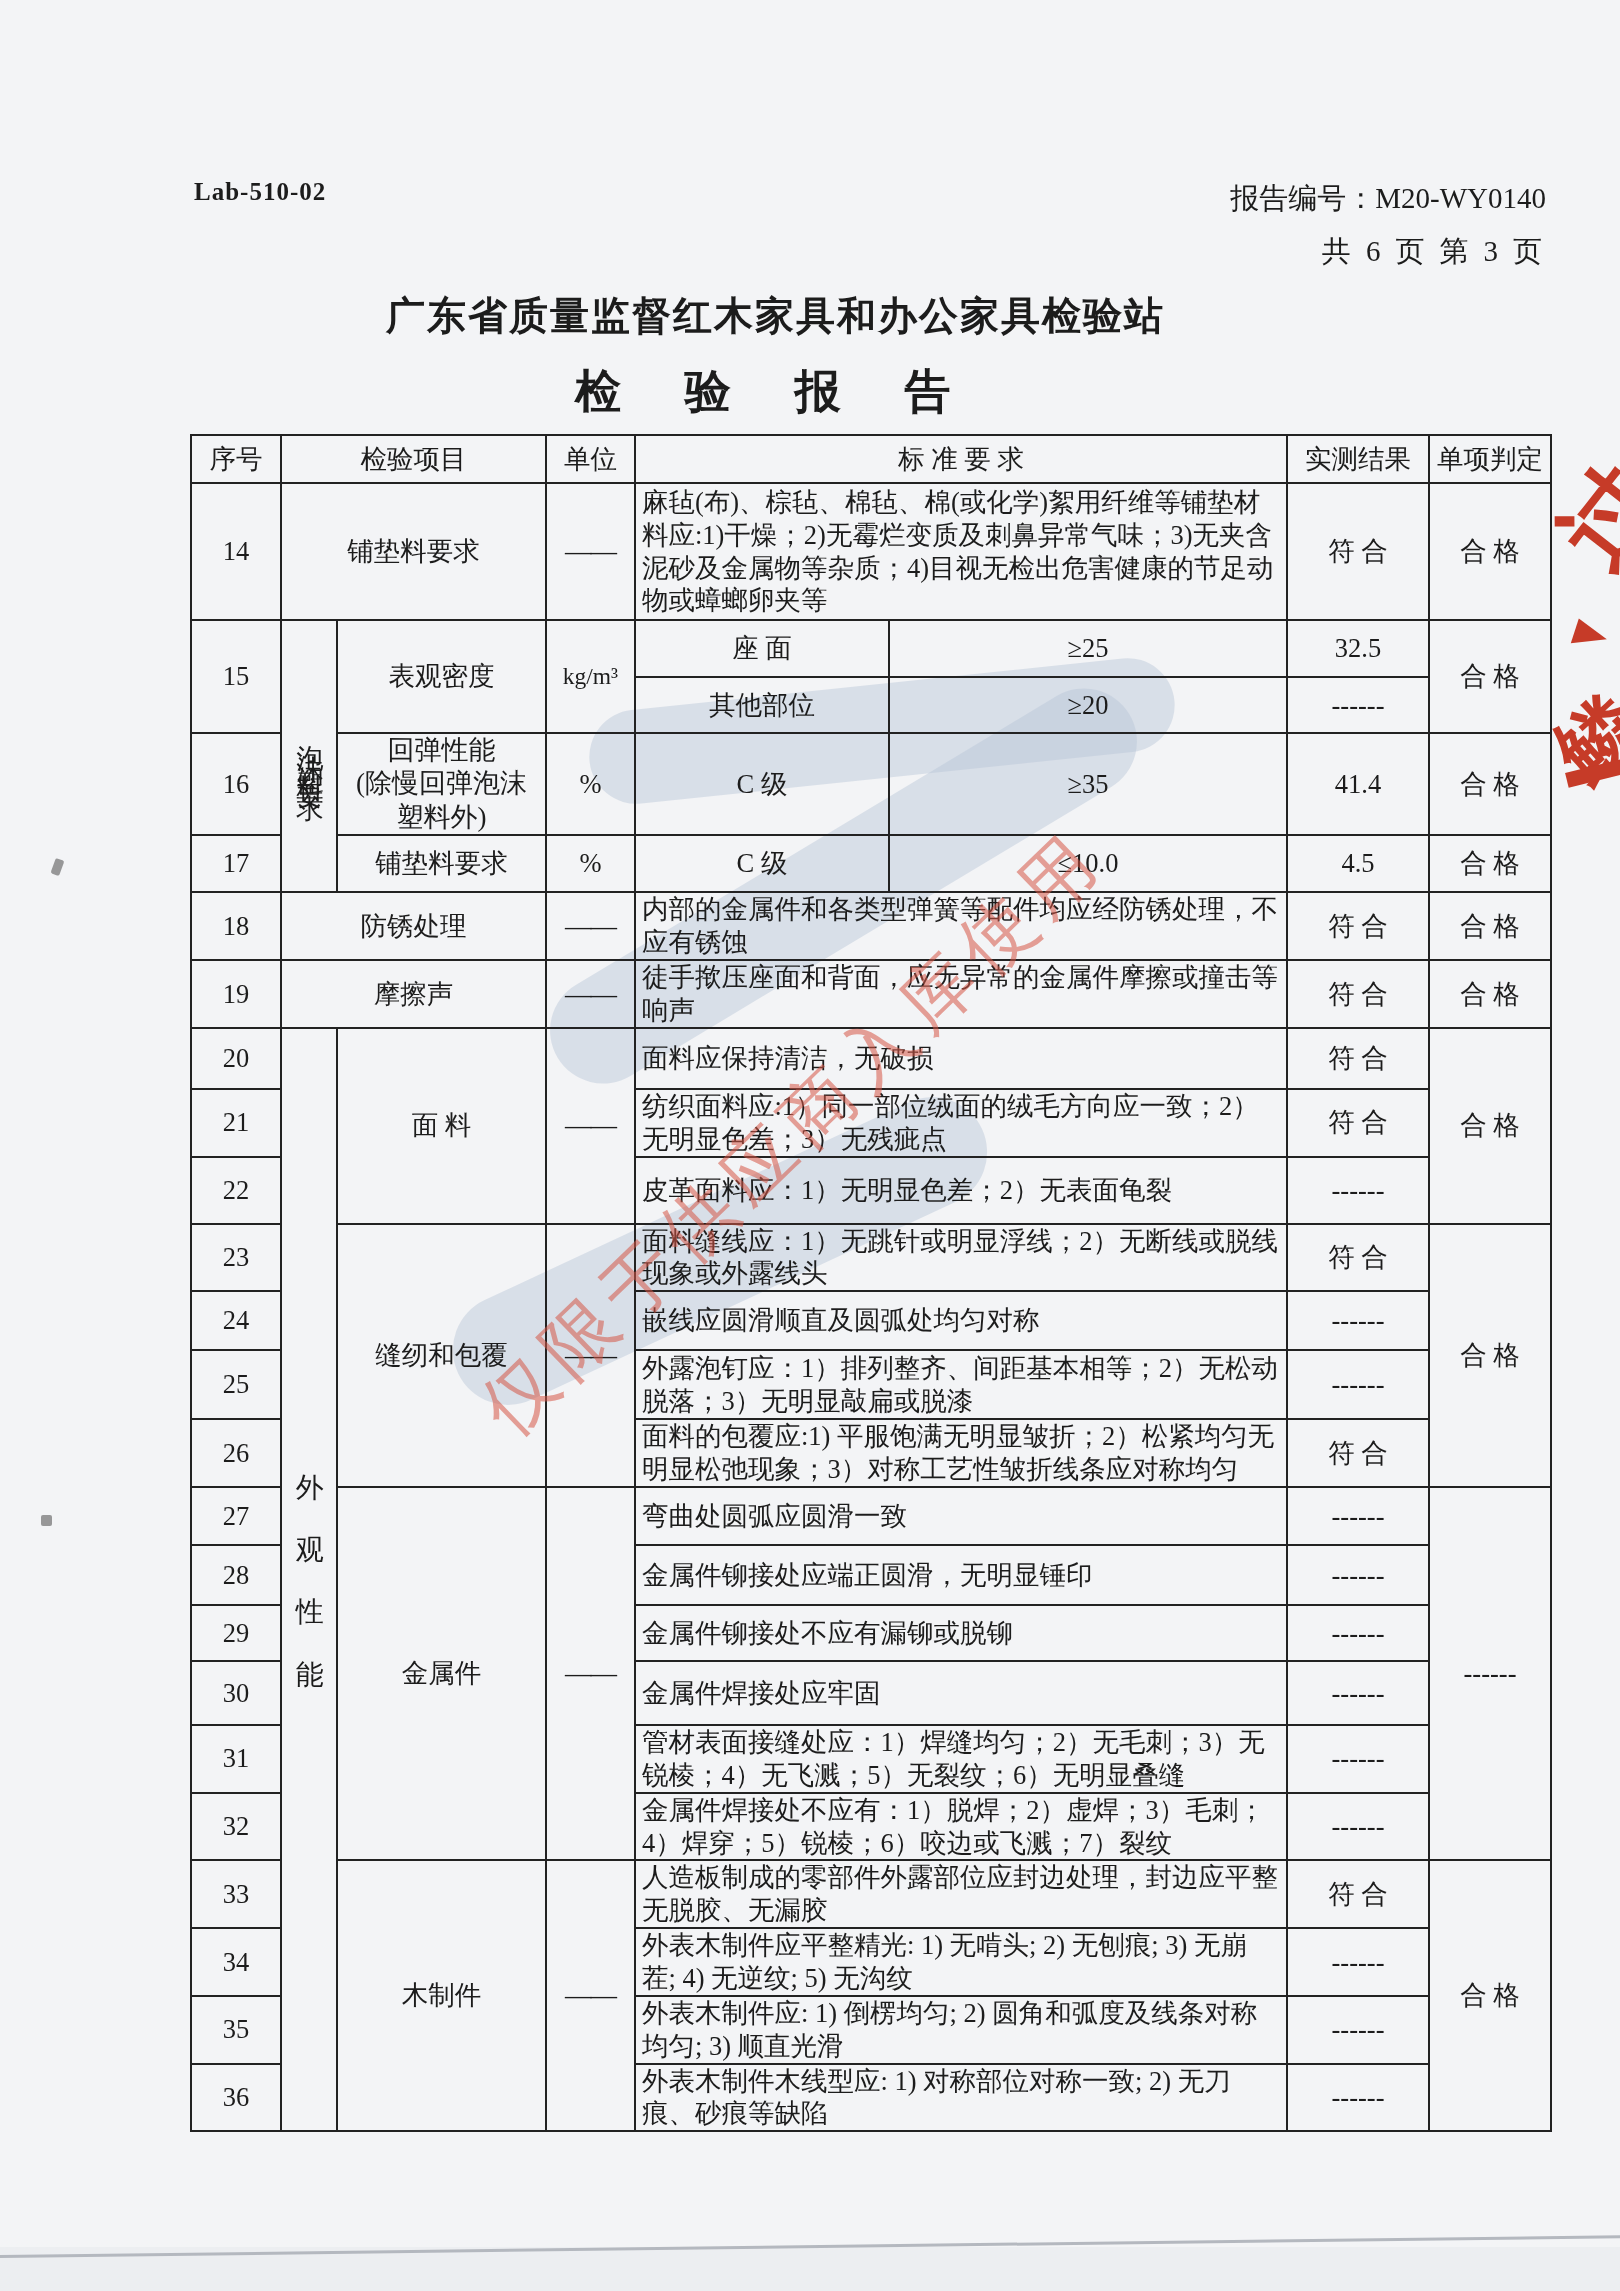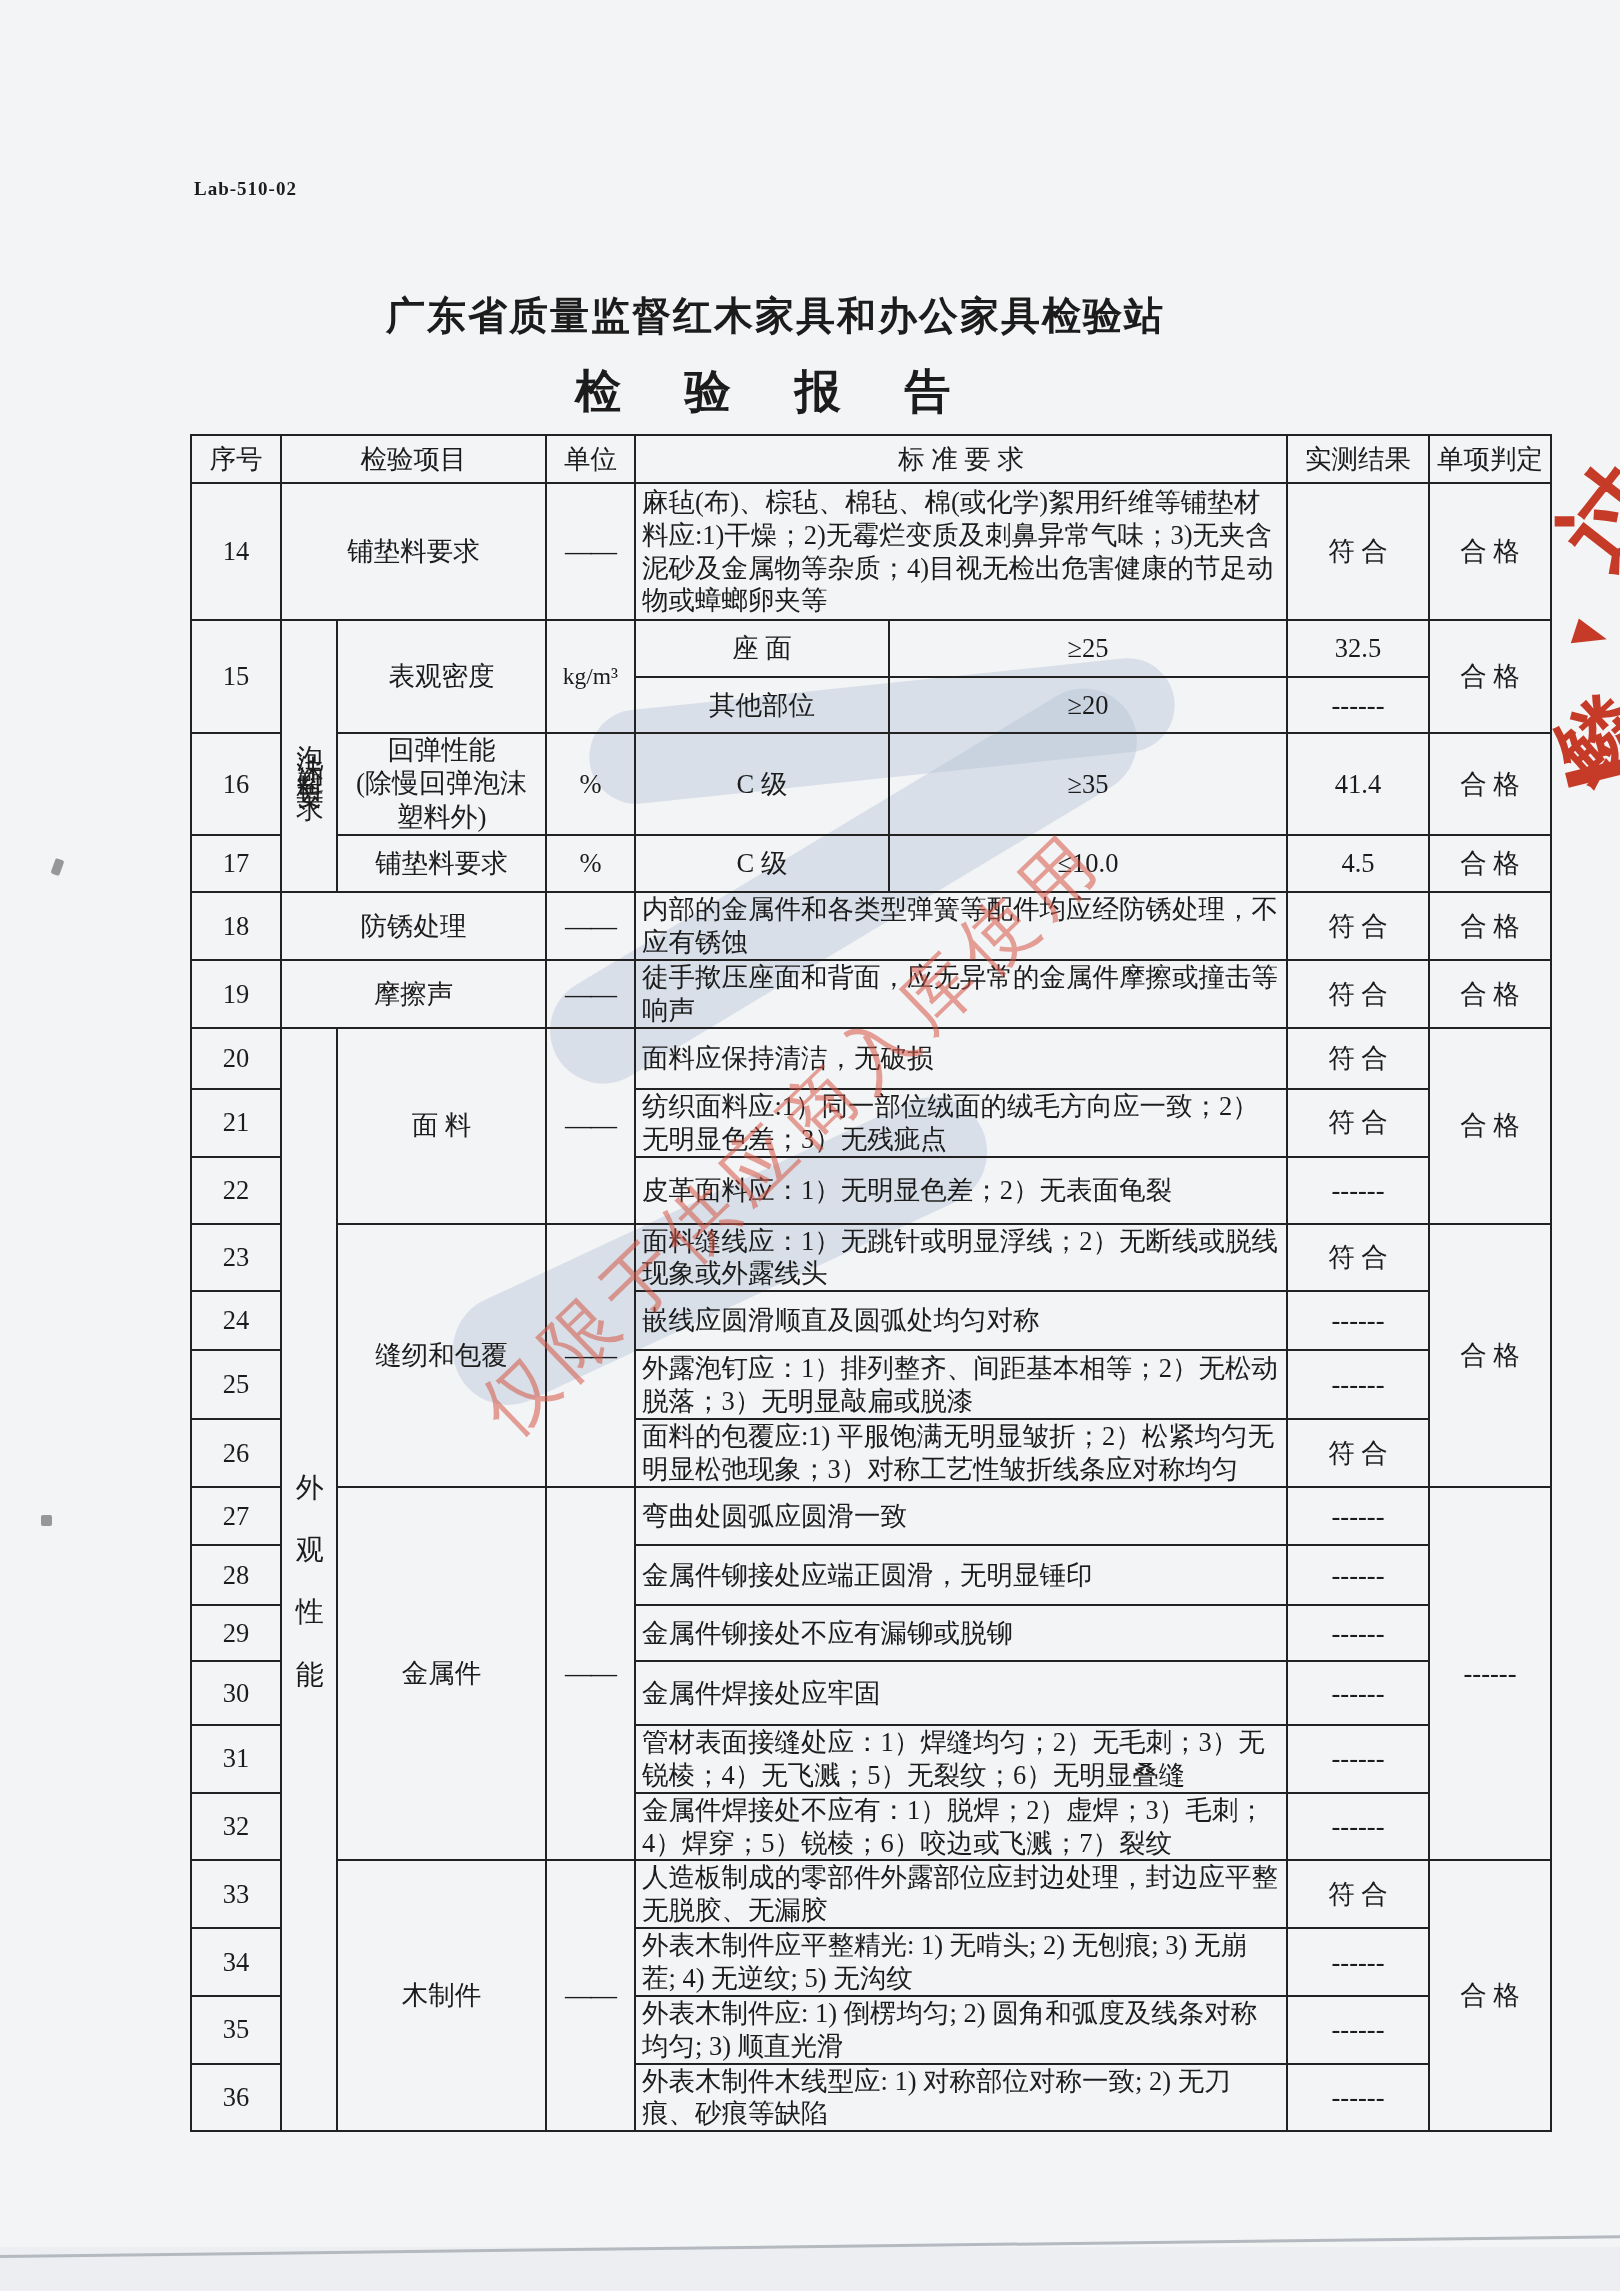--- a/index.html
+++ b/index.html
@@ -1,19 +1,19 @@
 <!DOCTYPE html>
 <html><head>
 <meta charset="utf-8">
 <style>
   html,body{margin:0;padding:0;background:#e7e9ec;}
   #page{position:relative;width:1620px;height:2292px;background:#f3f4f6;overflow:hidden;
         font-family:"Liberation Serif","DejaVu Serif",serif;color:#1c1c1c;}
   
-  .form-code{position:absolute;left:194px;top:178px;font-size:19px;font-weight:bold;letter-spacing:1px;}
+  .form-code{position:absolute;left:194px;top:178px;font-size:25px;font-weight:bold;letter-spacing:1px;}
   .hdr-right{position:absolute;right:74px;top:184px;text-align:right;font-size:29px;line-height:1.0;}
   .hdr-right .pg{display:block;margin-top:23.5px;letter-spacing:3.9px;}
   .station{position:absolute;left:0;right:69px;top:289px;text-align:center;font-size:39px;font-weight:bold;
            font-family:"Liberation Sans","DejaVu Sans",sans-serif;letter-spacing:2px;}
   .rpt-title{position:absolute;left:0;right:69px;top:361px;text-align:center;font-size:46px;font-weight:bold;
            font-family:"Liberation Sans","DejaVu Sans",sans-serif;letter-spacing:25.5px;}
   
   .wm-band{position:absolute;background:rgba(185,198,216,0.45);z-index:1;pointer-events:none;}
   .wm-red{position:absolute;left:495px;top:1372px;z-index:3;pointer-events:none;
           color:rgba(213,85,70,0.55);font-size:73px;letter-spacing:9.8px;white-space:nowrap;
@@ -46,20 +46,24 @@
 </head>
 <body>
 
 <div id="page">
 
   <div class="wm-band" style="left:588px;top:684px;width:588px;height:94px;border-radius:47px;transform:rotate(-6deg);"></div>
   <div class="wm-band" style="left:510px;top:833px;width:667px;height:106px;border-radius:53px;transform:rotate(-31deg);"></div>
   <div class="wm-band" style="left:431px;top:1196px;width:578px;height:110px;border-radius:55px;transform:rotate(-25deg);"></div>
 
   <div class="form-code">Lab-510-02</div>
+  <div class="hdr-right">
+    <span>报告编号：M20-WY0140</span>
+    <span class="pg">共 6 页  第 3 页</span>
+  </div>
   <div class="station">广东省质量监督红木家具和办公家具检验站</div>
   <div class="rpt-title">检 验 报 告</div>
 
   <table class="rpt">
     <colgroup>
       <col style="width:90px">
         <col style="width:56px">
         <col style="width:209px">
         <col style="width:89px">
       <col style="width:254px">

